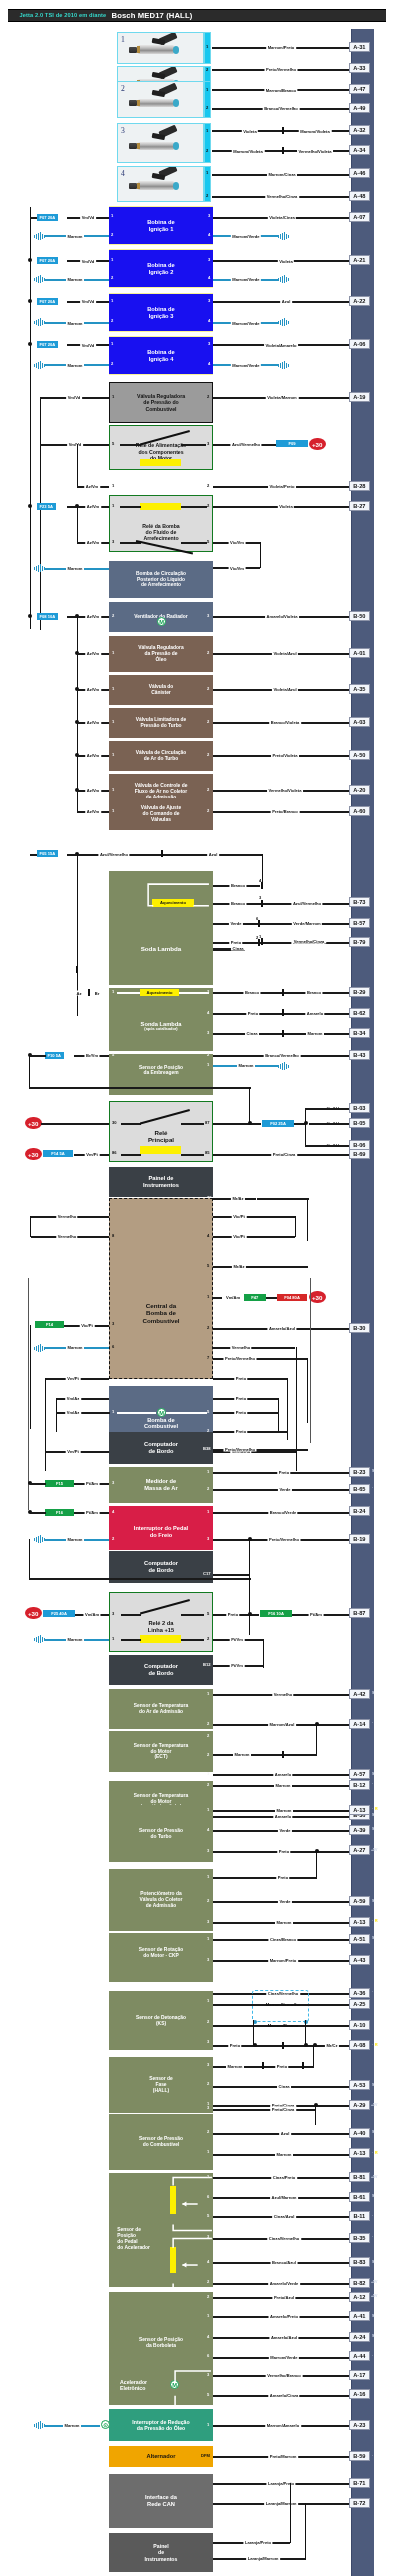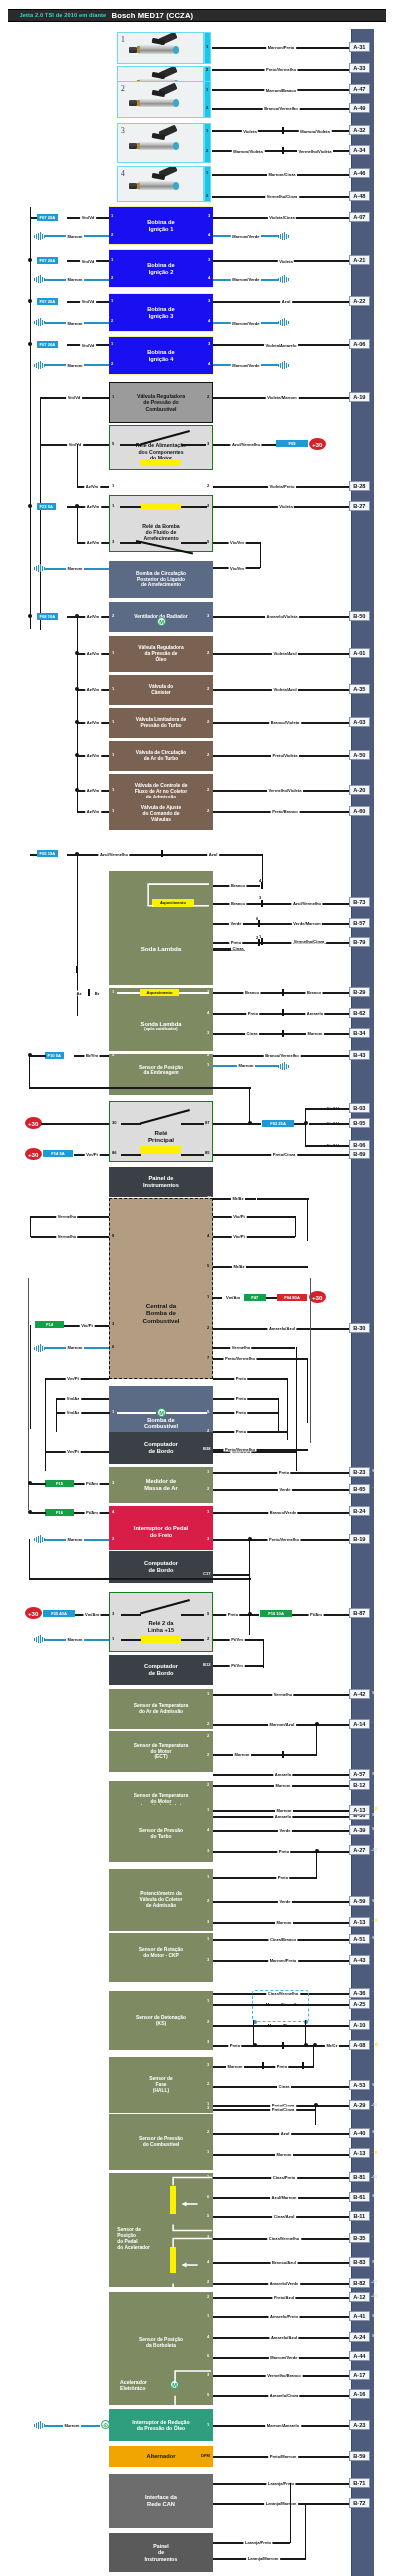--- a/index.html
+++ b/index.html
@@ -118,21 +118,21 @@
       background:#1f1f1f; transform:rotate(10deg); border-radius:1px;}
   .vline{ position:absolute; background:#111; width:1px;}
 </style>
 </head>
 <body>
 
 <div id="page">
 
   <div class="titlebar">
     <span class="title-model">Jetta 2.0 TSI de 2010 em diante</span>
-    <span class="title-main">Bosch MED17 (CCZA)</span>
+    <span class="title-main">Bosch MED17 (HALL)</span>
   </div>
 
   <div class="ecu-spine"></div>
 
   <div class="injimg" style="left:117px;top:32px;width:87px;height:32px;">
     <span class="num">1</span>
     <div class="injbody" style="left:19.6px;top:12.4px;"></div>
       <div class="injtip" style="left:11.3px;top:14px;"></div>
     <div class="injcollar" style="left:18.5px;top:13.4px;"></div>
       <div class="injnose" style="left:55px;top:13px;"></div>

